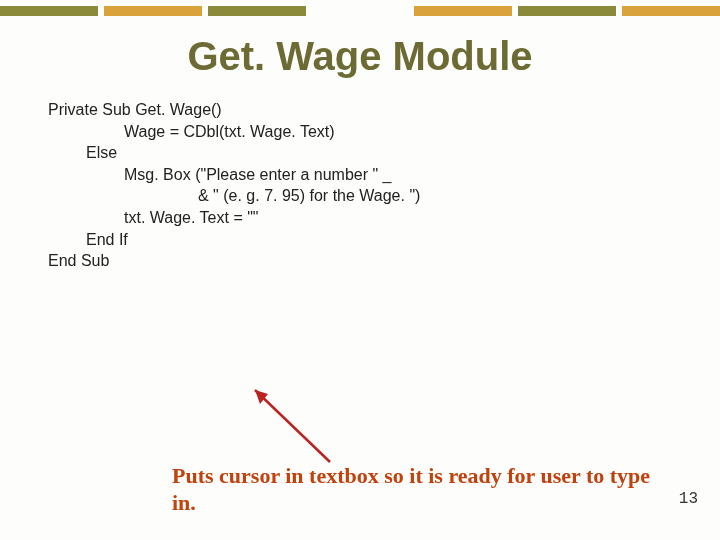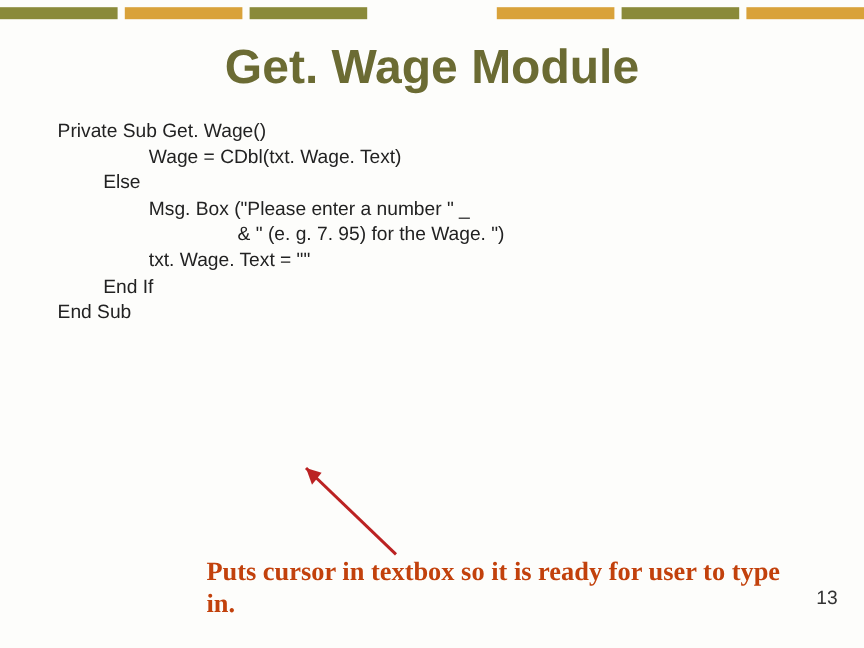--- a/index.html
+++ b/index.html
@@ -53,21 +53,21 @@
     font-weight: bold;
     color: #c2410c;
     line-height: 1.2;
   }
   .page-num {
     position: absolute;
     right: 22px;
     bottom: 32px;
     font-size: 16px;
     color: #333;
-    font-family: Liberation Sans, sans-serif;
+    font-family: Liberation Mono, monospace;
   }
   .arrow-svg {
     position: absolute;
     left: 240px;
     top: 382px;
     width: 120px;
     height: 90px;
     pointer-events: none;
   }
 </style>

